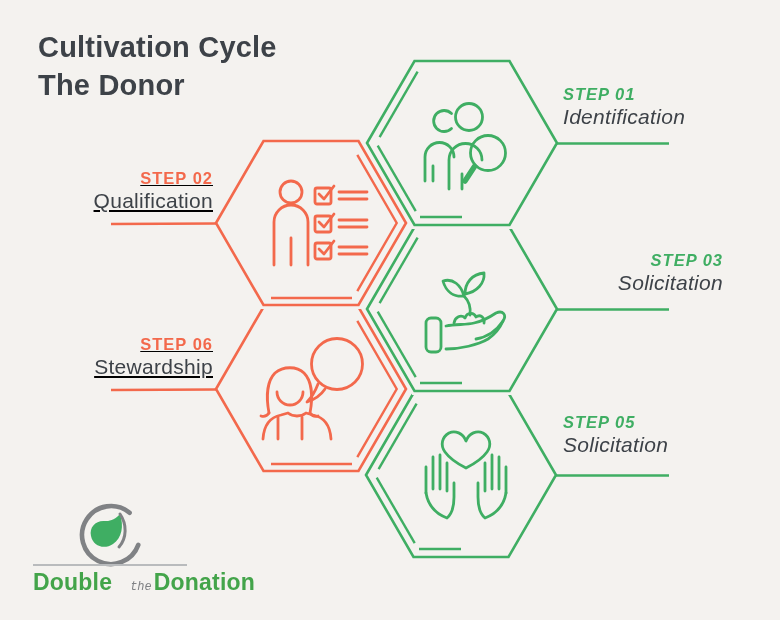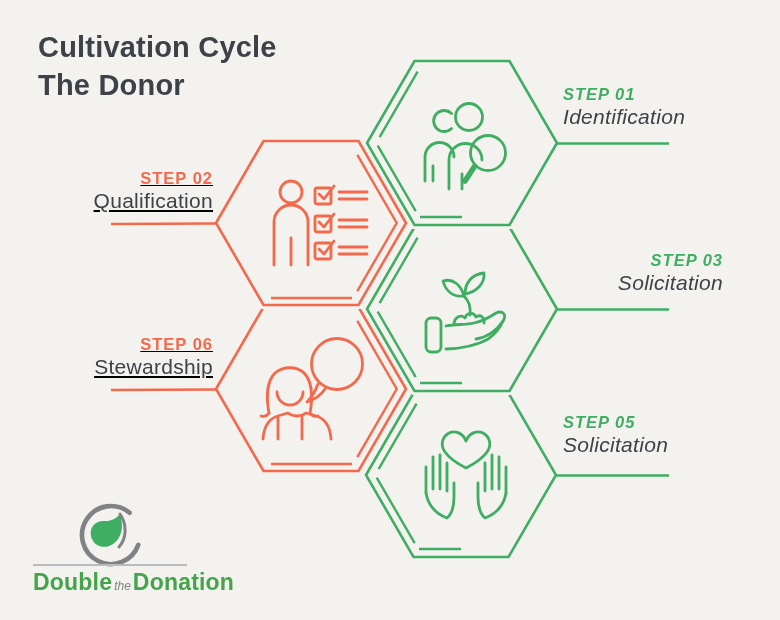--- a/index.html
+++ b/index.html
@@ -52,22 +52,22 @@
     background:var(--divider,#b9bbbd);
   }
   .logo-text{
     position:absolute;left:33px;top:569px;width:154px;
     text-align:center;white-space:nowrap;
   }
   .logo-text .brand-word{
     font-size:23px;font-weight:700;color:var(--logo-green,#43a44a);letter-spacing:0.2px;
   }
   .logo-text .brand-script{
-    font-family:Liberation Sans, sans-serif;font-style:italic;
-    font-size:12px;color:var(--logo-gray,#808285);padding:0 2px;
+    font-family:Liberation Mono, monospace;font-style:italic;
+    font-size:12px;color:var(--logo-gray,#808285);padding:0 2px;margin-left:16px;
   }
 </style>
 </head>
 <body>
 
 <div class="canvas">
 
   <div class="title">
     <span>Cultivation Cycle</span>
     <span>The Donor</span>

